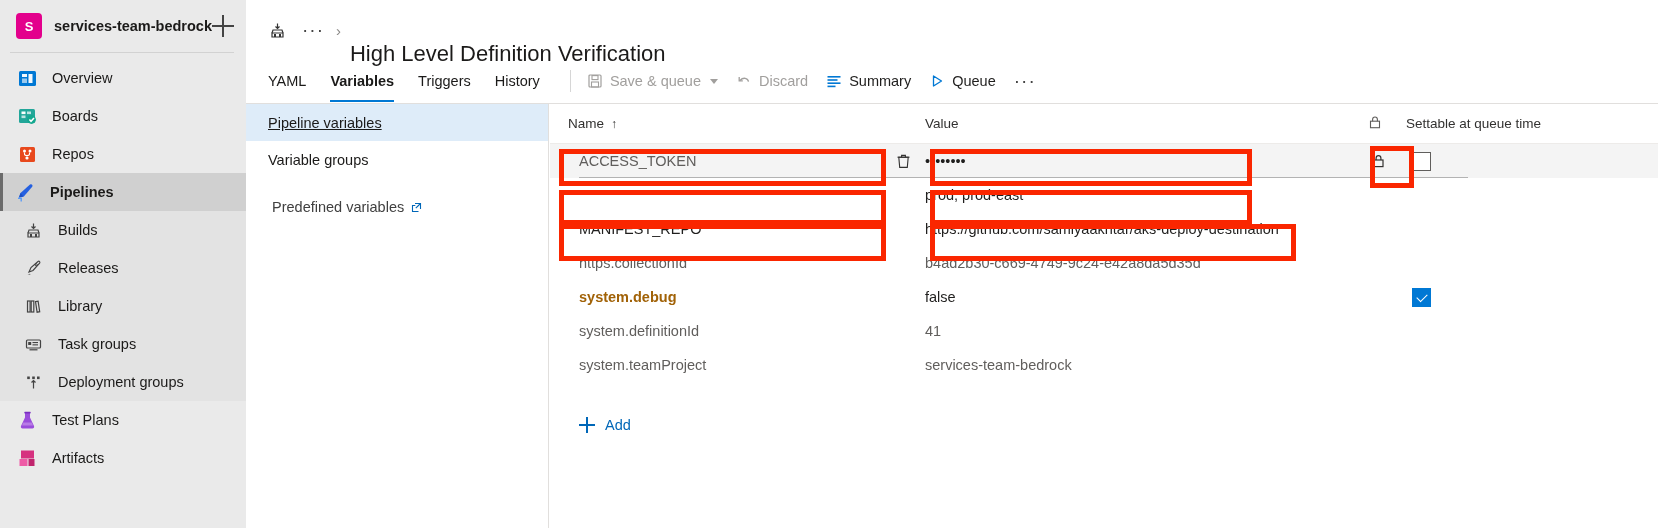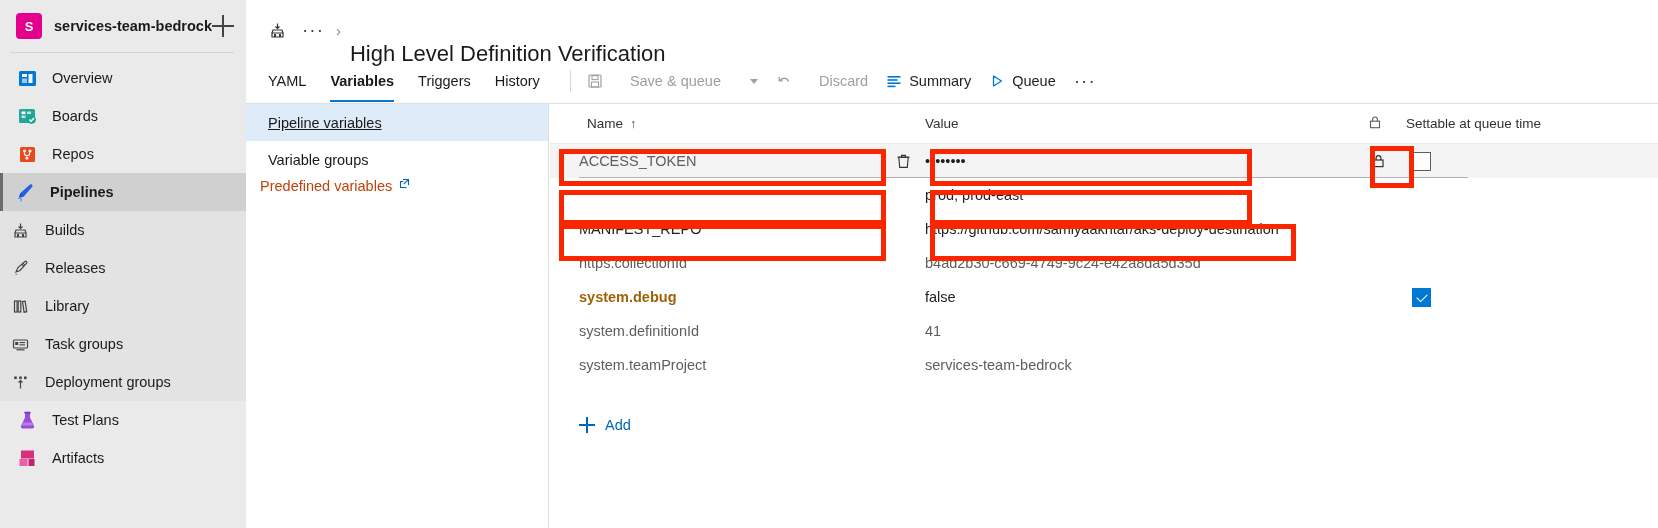--- a/index.html
+++ b/index.html
@@ -62,21 +62,21 @@
     height: 38px; padding-left: 14px;
     box-sizing: border-box;
     cursor: pointer;
     position: relative;
   }
   .nav-item.active { background: #d0d0d0; font-weight: bold; padding-left: 12px; }
   .nav-item.active::before {
     content: ""; position: absolute; left: 0; top: 0;
     width: 3px; height: 100%; background: #6b6b6b;
   }
-  .nav-item.sub { padding-left: 7px; height: 38px; }
+  .nav-item.sub { padding-left: 20px; height: 38px; }
   .nav-icon {
     width: 26px; height: 26px;
     display: flex; align-items: center; justify-content: center;
     flex: 0 0 auto;
   }
   .nav-icon.small { width: 26px; }
   .nav-label {
     margin-left: 12px;
     font-size: 14.5px;
     color: #1b1a19;
@@ -127,21 +127,21 @@
   .tb-sep {
     width: 1px; height: 22px; background: #d6d6d6;
     margin: 0 16px 0 6px;
   }
   .tb-btn {
     display: flex; align-items: center;
     margin-right: 18px; cursor: pointer;
     font-size: 14.5px;
     white-space: nowrap;
   }
-  .tb-btn.disabled { color: #a19f9d; cursor: default; gap: 20px; }
+  .tb-btn.disabled { color: #a19f9d; cursor: default; }
   .tb-btn .tbi { margin-right: 7px; display:flex; align-items:center; }
   .caret-dn {
     margin-left: 9px; width: 0; height: 0;
     border-left: 4.5px solid transparent;
     border-right: 4.5px solid transparent;
     border-top: 5px solid #a19f9d;
   }
   .tb-dots { font-size: 19px; color: #444; letter-spacing: 1px; cursor: pointer; line-height:10px; }
 
   .toolbar-rule {
@@ -157,39 +157,39 @@
     background: #fff;
     box-sizing: border-box;
   }
   .vp-item {
     height: 37px; display: flex; align-items: center;
     padding-left: 22px; font-size: 14.5px;
     cursor: pointer; color: #1b1a19;
   }
   .vp-item.active { background: #deecf9; text-decoration: underline; }
   .vp-link {
-    height: 37px; display: flex; align-items: flex-start;
-    padding-left: 14px; font-size: 14.5px;
-    color: #c2410c; cursor: pointer;
+    height: 37px; display: flex; align-items: flex-end;
+    padding-left: 26px; font-size: 14.5px;
+    color: #404040; cursor: pointer;
   }
   .ext-ico { margin-left: 7px; font-size: 11px; }
 
   
   .table {
     position: absolute; left: 304px; top: 104px;
     right: 0; bottom: 0;
     background: #fff;
   }
   .thead {
     display: flex; align-items: center;
     height: 39px; position: relative;
     border-bottom: 1px solid #edebe9;
   }
   .th { font-size: 13.5px; color: #323130; }
-  .th-name  { position: absolute; left: 37px; }
+  .th-name  { position: absolute; left: 18px; }
   .th-value { position: absolute; left: 375px; }
   .th-lock  { position: absolute; left: 818px; }
   .th-queue { position: absolute; left: 856px; }
   .sort-arrow { margin-left: 7px; font-size: 12px; }
 
   .row {
     display: flex; align-items: center;
     height: 34px; position: relative;
     font-size: 14.5px;
   }

